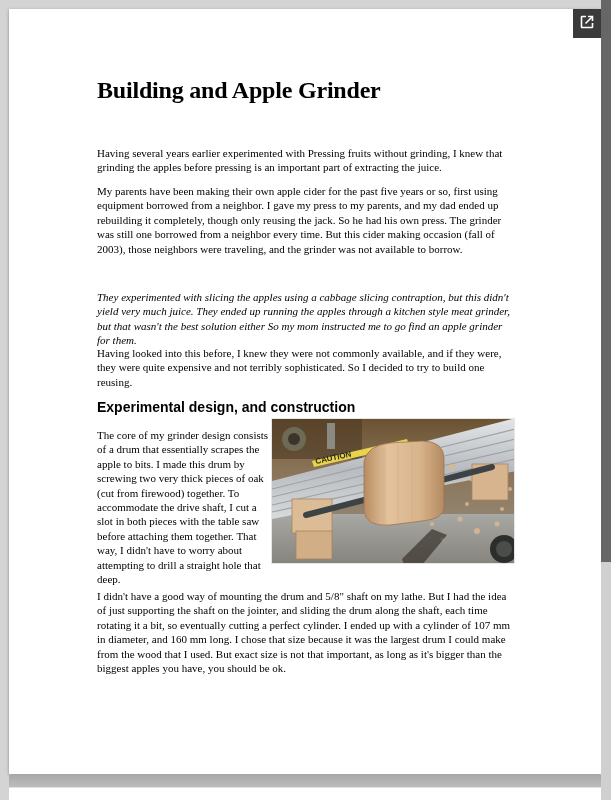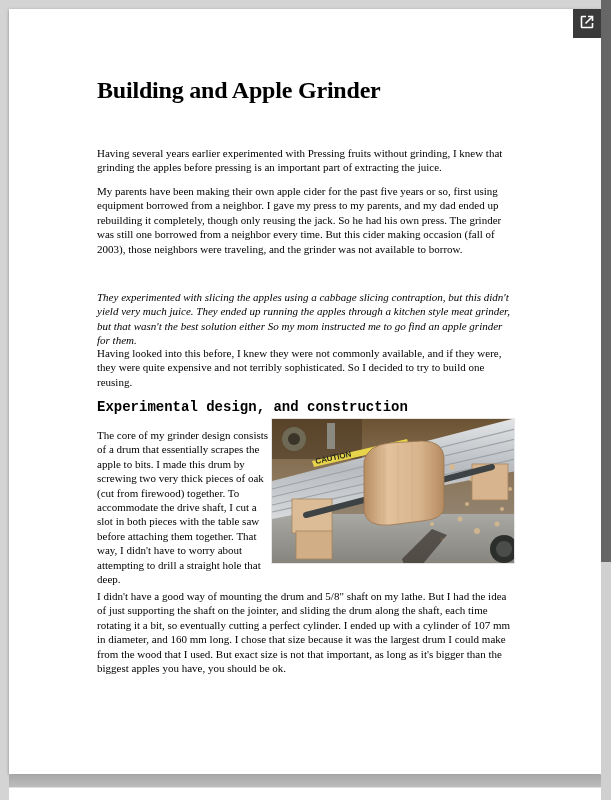--- a/index.html
+++ b/index.html
@@ -38,21 +38,21 @@
     position:absolute; left:0; top:75px; margin:0; width:420px;
     font-family:"Liberation Serif", serif; font-weight:bold; font-size:24px;
     line-height:30px; white-space:nowrap; letter-spacing:-0.2px;
   }
   p {
     position:absolute; left:0; margin:0; width:420px;
     font-size:11px; line-height:14.4px;
   }
   h2 {
     position:absolute; left:0; top:399px; margin:0;
-    font-family:Liberation Mono, monospace; font-weight:bold; font-size:14px;
+    font-family:Liberation Sans, sans-serif; font-weight:bold; font-size:14px;
     line-height:17px; white-space:nowrap;
   }
   .photo {
     position:absolute; left:174px; top:418px; width:244px; height:146px;
     border:1px solid #e6e6e6; box-sizing:border-box; overflow:hidden;
   }
   .p-float { width:172px; }
 </style>
 </head>
 <body>

